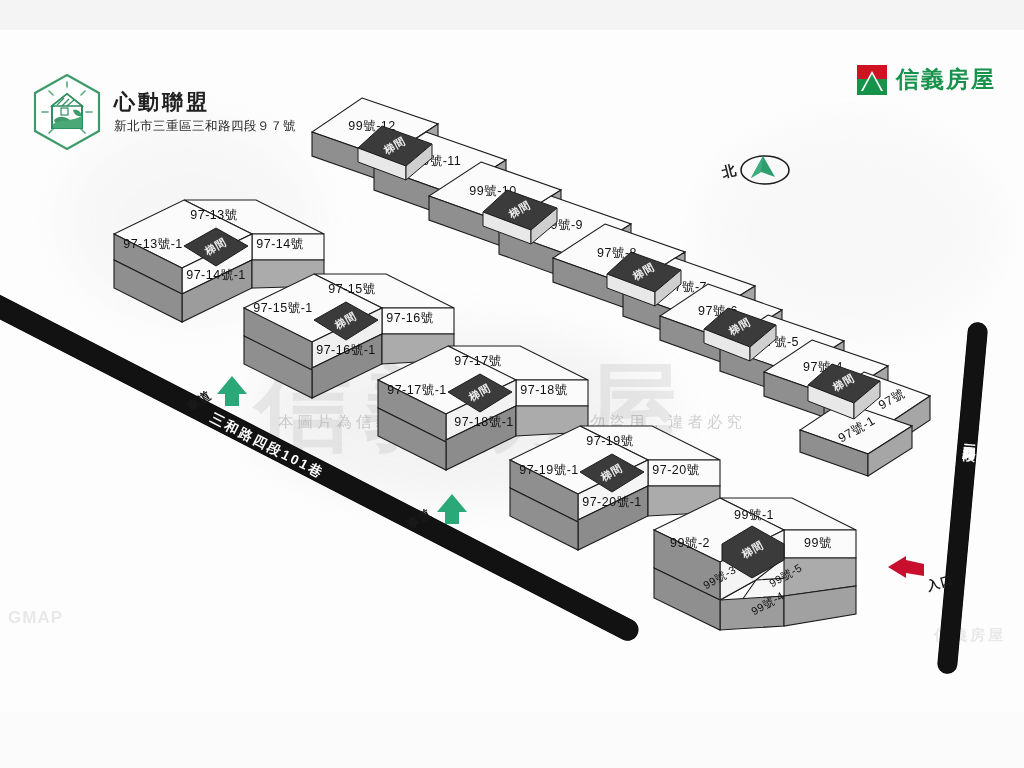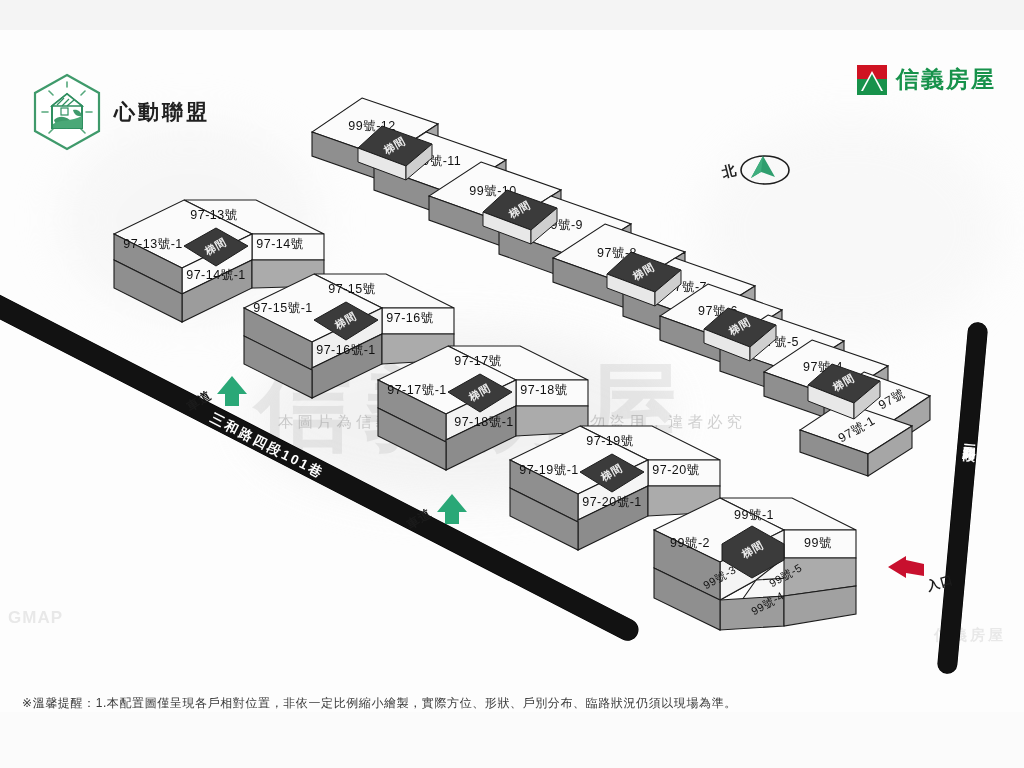--- a/index.html
+++ b/index.html
@@ -137,20 +137,21 @@
           <line x1="37" y1="34" x2="44" y2="28"></line>
         </g>
         <rect x="31" y="36" width="7" height="7" fill="#ffffff" stroke="#2f8f60" stroke-width="1.2"></rect>
         <path d="M24 48 C30 42 38 45 42 50 C45 54 40 57 35 56 C29 55 25 52 24 48 Z" fill="#3f9a6b"></path>
         <path d="M23 52 C31 47 41 50 52 44 L52 56 L23 56 Z" fill="#4aa877"></path>
         <path d="M43 38 C48 37 51 40 52 44 C47 45 44 42 43 38 Z" fill="#3f9a6b"></path>
       </svg>
     </div>
     <div class="brandtext">
       <div class="brand-title">心動聯盟</div>
+      <div class="brand-sub">新北市三重區三和路四段９７號</div>
     </div>
   </div>
 
   <div class="sinyi">
     <div class="sinyi-mark">
       <svg width="30" height="30" viewBox="0 0 30 30">
         <rect x="0" y="0" width="30" height="14" fill="#cf1322"></rect>
         <rect x="0" y="14" width="30" height="16" fill="#17924b"></rect>
         <path d="M15 6 L26 26 L4 26 Z" fill="#ffffff"></path>
         <path d="M15 9 L24 26 L6 26 Z" fill="#17924b"></path>
@@ -478,15 +479,14 @@
     </div>
     <div class="unit" style="left:720px;top:524px;z-index:8;">
       <svg width="70" height="60" viewBox="0 0 70 60">
         <polygon points="32,2 64,20 64,36 32,54 2,36 2,20" fill="#3b3b3b" stroke="#1c1c1c" stroke-width="1"></polygon>
       </svg>
       <div class="stair-label" style="left:33px;top:26px;">梯間</div>
     </div>
 
   </div>
 
-  <div class="footer">※溫馨提醒：1.本配置圖僅呈現各戶相對位置，非依一定比例縮小繪製，實際方位、形狀、戶別分布、臨路狀況仍須以現場為準。</div>
 
 </div>
 
 </body></html>

